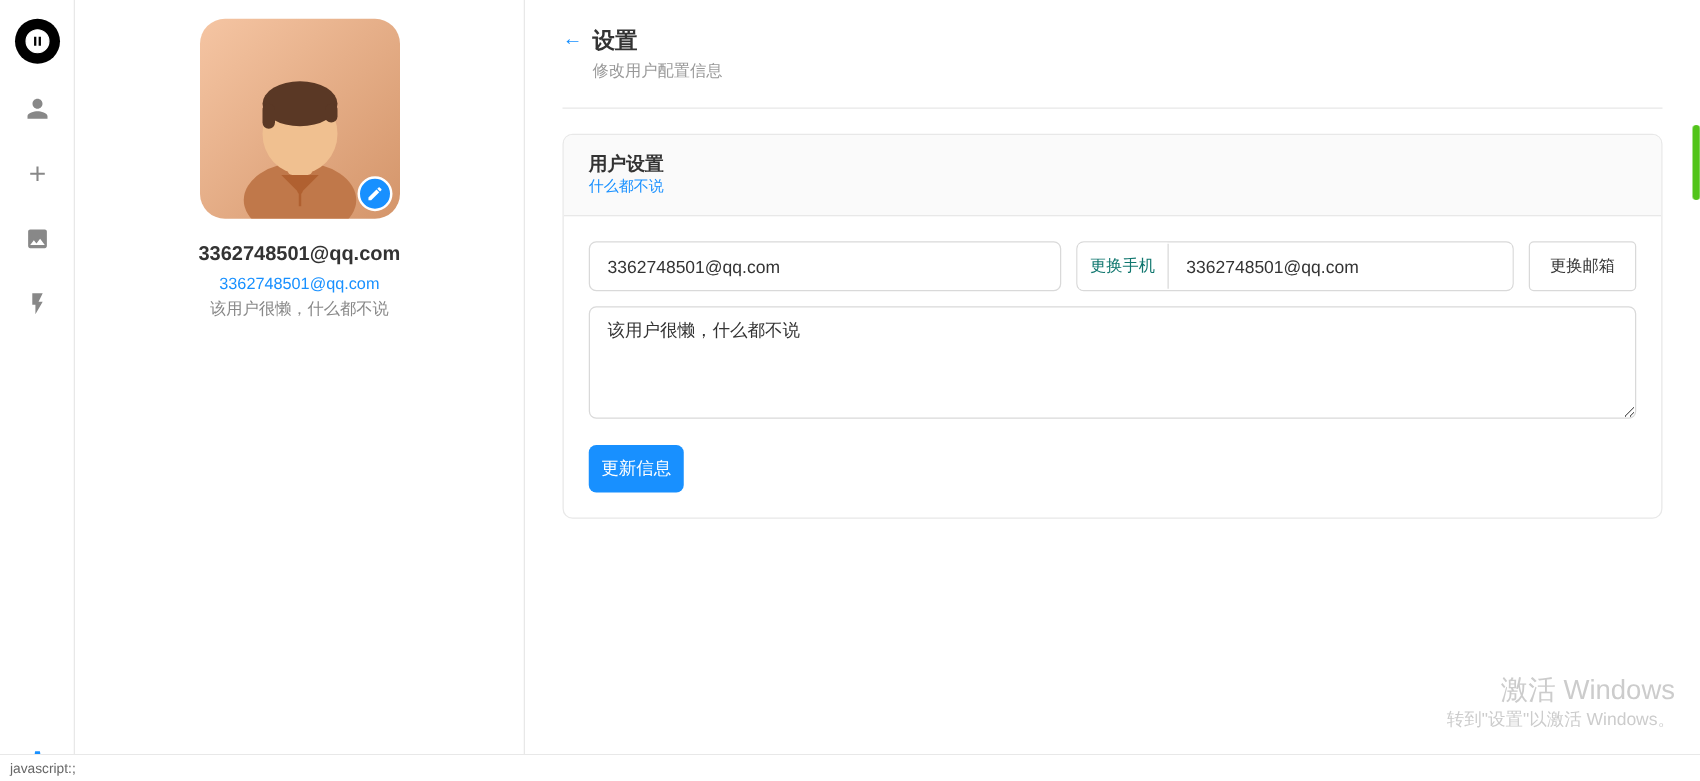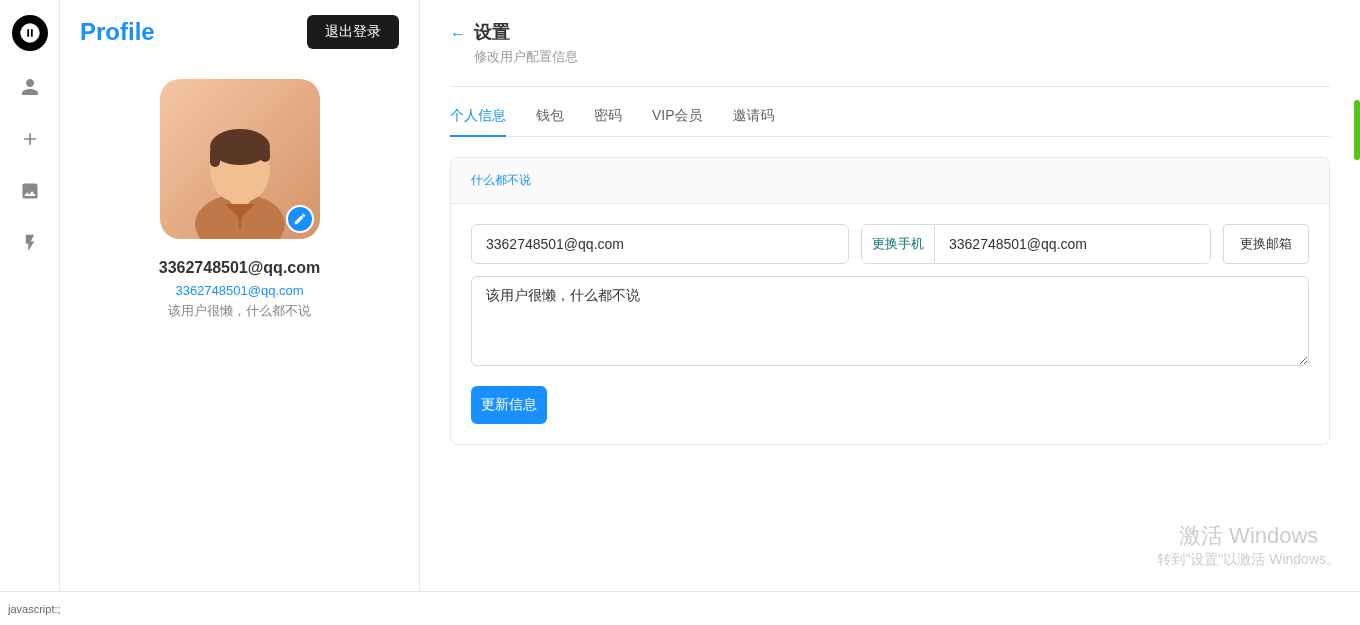--- a/index.html
+++ b/index.html
@@ -256,33 +256,33 @@
       border: none;
       padding: 10px 10px;
       border-radius: 6px;
       font-size: 14px;
       cursor: pointer;
     }
 
     
     .win-activate {
       position: fixed;
-      bottom: 56px;
+      bottom: 40px;
       right: 20px;
-      text-align: center;
+      text-align: right;
       color: #ccc;
       font-size: 14px;
     }
     .win-activate .title { font-size: 22px; font-weight: 300; }
 
     
     .status-bar {
       position: fixed;
       bottom: 0; left: 0; right: 0;
-      height: 34px;
+      height: 22px;
       background: #fff;
       border-top: 1px solid #e8e8e8;
       display: flex;
       align-items: center;
       padding: 0 8px;
       font-size: 11px;
       color: #666;
     }
 
     
@@ -328,24 +328,20 @@
   </div>
   <div class="spacer"></div>
   <div class="nav-icon active">
     <svg width="20" height="20" viewBox="0 0 24 24" fill="#1890ff">
         <path d="M19.14 12.94c.04-.3.06-.61.06-.94 0-.32-.02-.64-.07-.94l2.03-1.58c.18-.14.23-.41.12-.61l-1.92-3.32c-.12-.22-.37-.29-.59-.22l-2.39.96c-.5-.38-1.03-.7-1.62-.94l-.36-2.54c-.04-.24-.24-.41-.48-.41h-3.84c-.24 0-.43.17-.47.41l-.36 2.54c-.59.24-1.13.57-1.62.94l-2.39-.96c-.22-.08-.47 0-.59.22L2.74 8.87c-.12.21-.08.47.12.61l2.03 1.58c-.05.3-.09.63-.09.94s.02.64.07.94l-2.03 1.58c-.18.14-.23.41-.12.61l1.92 3.32c.12.22.37.29.59.22l2.39-.96c.5.38 1.03.7 1.62.94l.36 2.54c.05.24.24.41.48.41h3.84c.24 0 .44-.17.47-.41l.36-2.54c.59-.24 1.13-.56 1.62-.94l2.39.96c.22.08.47 0 .59-.22l1.92-3.32c.12-.22.07-.47-.12-.61l-2.01-1.58zM12 15.6c-1.98 0-3.6-1.62-3.6-3.6s1.62-3.6 3.6-3.6 3.6 1.62 3.6 3.6-1.62 3.6-3.6 3.6z"></path>
       </svg>
   </div>
 </div>
 
 <div class="profile-panel">
-  <div class="profile-header">
-    <span class="profile-title">Profile</span>
-    <button class="logout-btn">退出登录</button>
-  </div>
 
   <div class="avatar-container">
     <div class="avatar">
       <svg width="140" height="140" viewBox="0 0 140 140" xmlns="http://www.w3.org/2000/svg">
 
         <ellipse cx="70" cy="125" rx="45" ry="30" fill="#c0784a"></ellipse>
 
         <rect x="60" y="85" width="20" height="20" fill="#f0c090" rx="4"></rect>
 
         <ellipse cx="70" cy="72" rx="30" ry="32" fill="#f0c090"></ellipse>
@@ -374,30 +370,24 @@
 </div>
 
 <div class="main-content">
   <div class="page-header">
     <span class="back-arrow">←</span>
     <span class="page-header-title">设置</span>
   </div>
   <div class="page-subtitle">修改用户配置信息</div>
   <hr class="divider">
 
-  <div class="tabs">
-    <div class="tab-item active">个人信息</div>
-    <div class="tab-item">钱包</div>
-    <div class="tab-item">密码</div>
-    <div class="tab-item">VIP会员</div>
-    <div class="tab-item">邀请码</div>
-  </div>
 
   <div class="settings-card">
     <div class="settings-card-header">
+      <div class="settings-card-title">用户设置</div>
       <div class="settings-card-subtitle">什么都不说</div>
     </div>
     <div class="settings-card-body">
       
       <div class="fields-row">
         <input class="field-input" type="text" value="3362748501@qq.com" style="">
         <div class="change-phone-group">
           <span class="change-phone-label">更换手机</span>
           <input class="change-phone-value" type="text" value="3362748501@qq.com" style="">
         </div>

